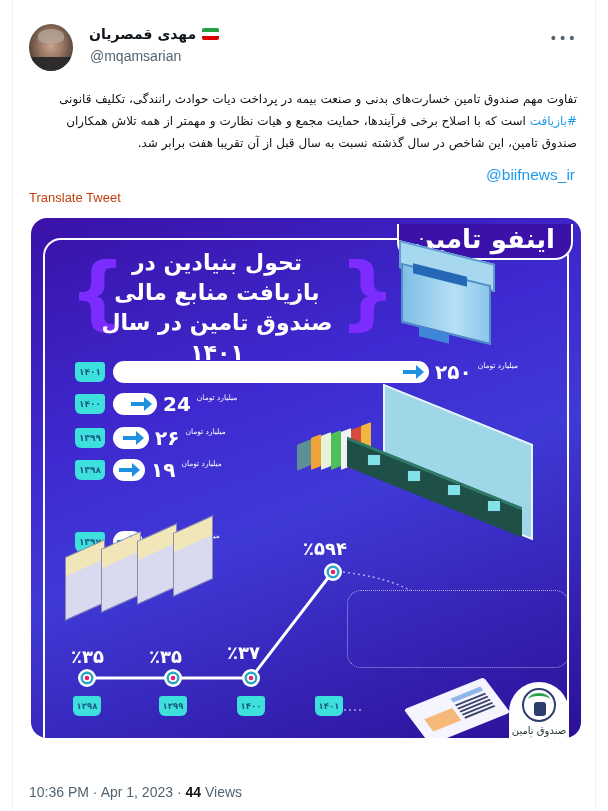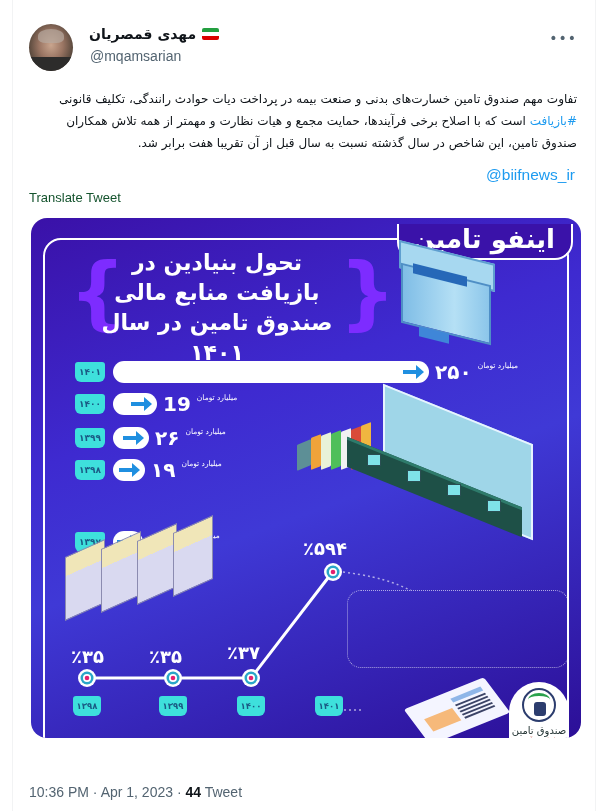--- a/index.html
+++ b/index.html
@@ -19,21 +19,21 @@
   .flag i:nth-child(1){ background:#239f40; } .flag i:nth-child(2){ background:#ffffff; } .flag i:nth-child(3){ background:#da0000; }
   .display-name { font-size: 14px; font-weight: bold; direction: rtl; }
   .handle { position: absolute; left: 77px; top: 48px; font-size: 14px; color: #536471; font-family: "Liberation Sans", sans-serif; }
   .more { position: absolute; right: 18px; top: 30px; font-size: 14px; color: #536471; letter-spacing: 1px; cursor: pointer; }
 
   
   .tweet-text { position: absolute; left: 16px; top: 88px; width: 548px; direction: rtl; text-align: right;
                 font-size: 12px; line-height: 22px; color: #0f1419; }
   .tweet-text .hashtag, .mention { color: #1d9bf0; }
   .mention-line { position: absolute; right: 20px; top: 166px; font-size: 15.5px; color: #1d9bf0; font-family: "Liberation Sans", sans-serif; }
-  .translate { position: absolute; left: 16px; top: 190px; font-size: 13px; color: #14532d; font-family: "Liberation Sans", sans-serif; cursor: pointer; }
+  .translate { position: absolute; left: 16px; top: 190px; font-size: 13px; color: #c2410c; font-family: "Liberation Sans", sans-serif; cursor: pointer; }
 
   
   .info { position: absolute; left: 18px; top: 218px; width: 550px; height: 520px; border-radius: 16px; overflow: hidden;
           background: linear-gradient(160deg, #3a11a8 0%, #3e2ad0 35%, #3f39d6 55%, #2c0f97 100%); }
   .frame { position: absolute; left: 12px; top: 20px; width: 526px; height: 518px; border: 2.5px solid #ffffff; border-radius: 18px; }
   .brand-cut { position: absolute; right: 8px; top: 6px; width: 176px; height: 36px; background: #3a12a9; border-radius: 0 0 18px 18px; border: 2.5px solid #fff; border-top: none; }
   .brand { position: absolute; right: 26px; top: 6px; font-size: 26px; font-weight: bold; color: #fff; direction: rtl; letter-spacing: -1px; }
 
   .title { position: absolute; left: 66px; top: 30px; width: 240px; text-align: center; direction: rtl; color: #fff; font-weight: bold; font-size: 22px; line-height: 30px; }
   .brace { position: absolute; top: 30px; font-size: 80px; line-height: 90px; color: #7d2cff; font-weight: bold; }
@@ -143,21 +143,21 @@
       <div class="unit">میلیارد تومان</div>
     </div>
 
     <div class="bar-row" style="left:44px; top:174px;">
       <div class="year-tag">۱۴۰۰</div>
       <div class="pill" style="width:44px; margin-left:8px;">
         <svg class="arrow" viewBox="0 0 24 18">
             <path d="M2 7h13V2l8 7-8 7v-5H2z" fill="#1f8fe0"></path>
           </svg>
       </div>
-      <div class="amount">19</div>
+      <div class="amount">24</div>
       <div class="unit">میلیارد تومان</div>
     </div>
 
     <div class="bar-row" style="left:44px; top:208px;">
       <div class="year-tag">۱۳۹۹</div>
       <div class="pill" style="width:36px; margin-left:8px;">
         <svg class="arrow" viewBox="0 0 24 18">
             <path d="M2 7h13V2l8 7-8 7v-5H2z" fill="#1f8fe0"></path>
           </svg>
       </div>
@@ -272,15 +272,15 @@
       <div class="t3">www.BIIF.ir</div>
     </div>
   </div>
 
   <div class="meta">
     <span>10:36 PM</span>
     <span>·</span>
     <span>Apr 1, 2023</span>
     <span>·</span>
     <b>44</b>
-    <span>Tweet</span>
+    <span>Views</span>
   </div>
 </div>
 
 </body></html>

